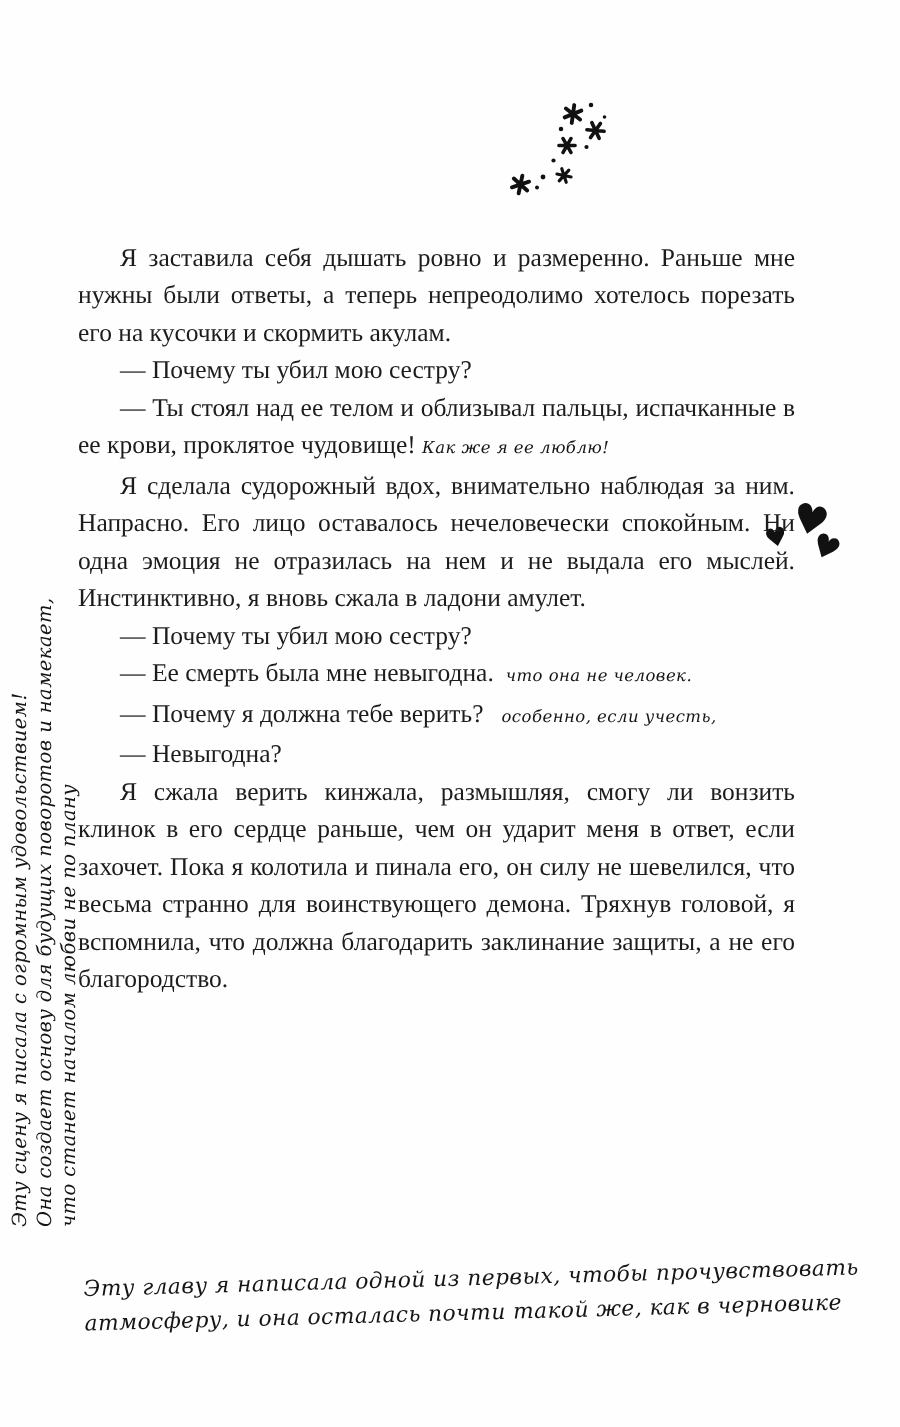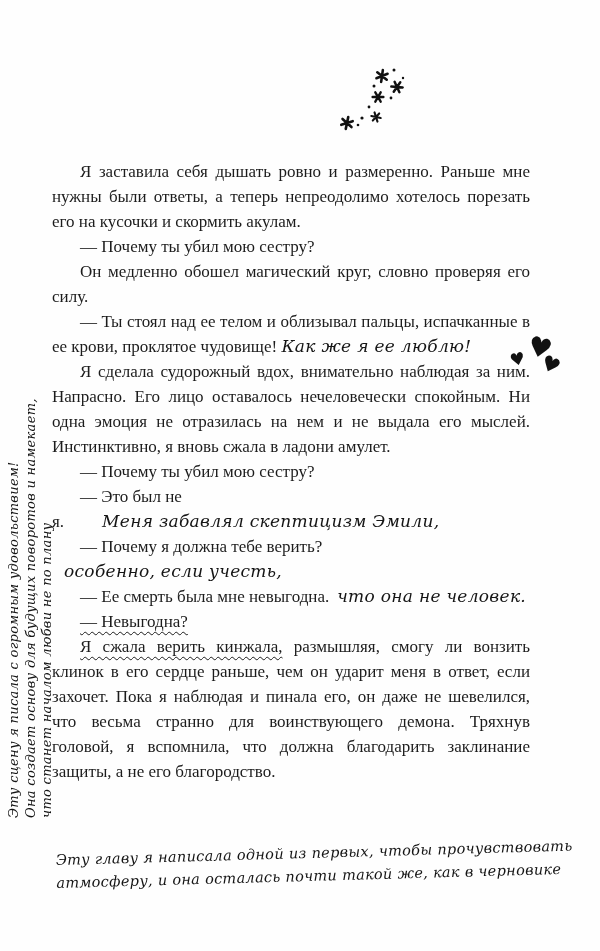--- a/index.html
+++ b/index.html
@@ -8,26 +8,26 @@
     font-family:"Liberation Serif","DejaVu Serif",serif;color:#1c1c1c;
   }
   .page{position:absolute;inset:0;background:#fefefe;}
   .text-block{
     position:absolute;left:52px;top:134px;width:478px;
     font-size:17px;line-height:25px;margin-top:25px;
   }
   .text-block p{margin:0;text-indent:28px;}
   .just{text-align:justify;}
   .u{text-decoration-thickness:1.5px;text-underline-offset:3px;}
-  .wavy{text-decoration:underline;text-decoration-style:wavy;text-decoration-thickness:1px;text-underline-offset:4px;}
+  .wavy{text-decoration-style:wavy;text-decoration-thickness:1px;text-underline-offset:4px;}
   .hw{
     font-family:"DejaVu Serif",serif;font-style:italic;color:#151515;
     letter-spacing:.3px;white-space:nowrap;
   }
-  .hw-inline{font-size:17px;}
+  .hw-inline{font-size:11px;}
   .ml40{margin-left:38px;}
   .ml12{margin-left:12px;}
   .ml8{margin-left:8px;}
   .left-note{
     position:absolute;left:6px;top:818px;width:428px;
     transform:rotate(-90deg);transform-origin:0 0;
     font-size:13px;line-height:16.5px;
   }
   .bottom-note{
     position:absolute;left:56px;top:842px;width:505px;
@@ -72,38 +72,36 @@
     <span class="heart h2">♥</span>
     <span class="heart h3">♥</span>
   </div>
 
   <div class="text-block">
 
     <p class="just"><span>Я заставила себя дышать ровно и размеренно. Раньше мне нужны были ответы, а теперь непреодолимо хотелось порезать его на кусочки и скормить акулам.</span></p>
 
     <p><span>— Почему ты убил мою сестру?</span></p>
 
-    <p class="just"><span>Он медленно обошел магический круг, словно проверяя его силу.</span></p>
 
 
     <p class="just"><span>— Ты стоял над ее телом и облизывал пальцы, испачканные в ее крови, </span><span class="u">проклятое чудовище!</span> <span class="hw hw-inline">Как же я ее люблю!</span></p>
 
     <p class="just"><span>Я сделала судорожный вдох, внимательно наблюдая за ним. Напрасно. Его лицо оставалось нечеловечески спокойным. Ни одна эмоция не отразилась на нем и не выдала его мыслей. Инстинктивно, я вновь сжала в ладони амулет.</span></p>
 
     <p><span>— Почему ты убил мою сестру?</span></p>
 
-    <p><span>— Это был не я.</span><span class="hw hw-inline ml40">Меня забавлял скептицизм Эмили,</span></p>
+
+    <p><span>— Ее смерть была мне невыгодна.</span><span class="hw hw-inline ml8">что она не человек.</span></p>
 
     <p><span class="u">— Почему я должна тебе верить</span><span>?</span><span class="hw hw-inline ml12">особенно, если учесть,</span></p>
 
-    <p><span>— Ее смерть была мне невыгодна.</span><span class="hw hw-inline ml8">что она не человек.</span></p>
-
     <p><span class="wavy">— Невыгодна?</span></p>
 
-    <p class="just"><span class="wavy">Я сжала верить кинжала,</span><span> размышляя, смогу ли вонзить клинок в его сердце раньше, чем он ударит меня в ответ, если захочет. Пока я наблюдая и пинала его, он даже не шевелился, что весьма странно для воинствующего демона. Тряхнув головой, я вспомнила, что должна благодарить заклинание защиты, а не его благородство.</span></p>
+    <p class="just"><span class="wavy">Я сжала верить кинжала,</span><span> размышляя, смогу ли вонзить клинок в его сердце раньше, чем он ударит меня в ответ, если захочет. Пока я колотила и пинала его, он силу не шевелился, что весьма странно для воинствующего демона. Тряхнув головой, я вспомнила, что должна благодарить заклинание защиты, а не его благородство.</span></p>
 
   </div>
 
   <div class="left-note hw">
     <div>Эту сцену я писала с огромным удовольствием!</div>
     <div>Она создает основу для будущих поворотов и намекает,</div>
     <div>что станет началом любви не по плану</div>
   </div>
 
   <div class="bottom-note hw">

